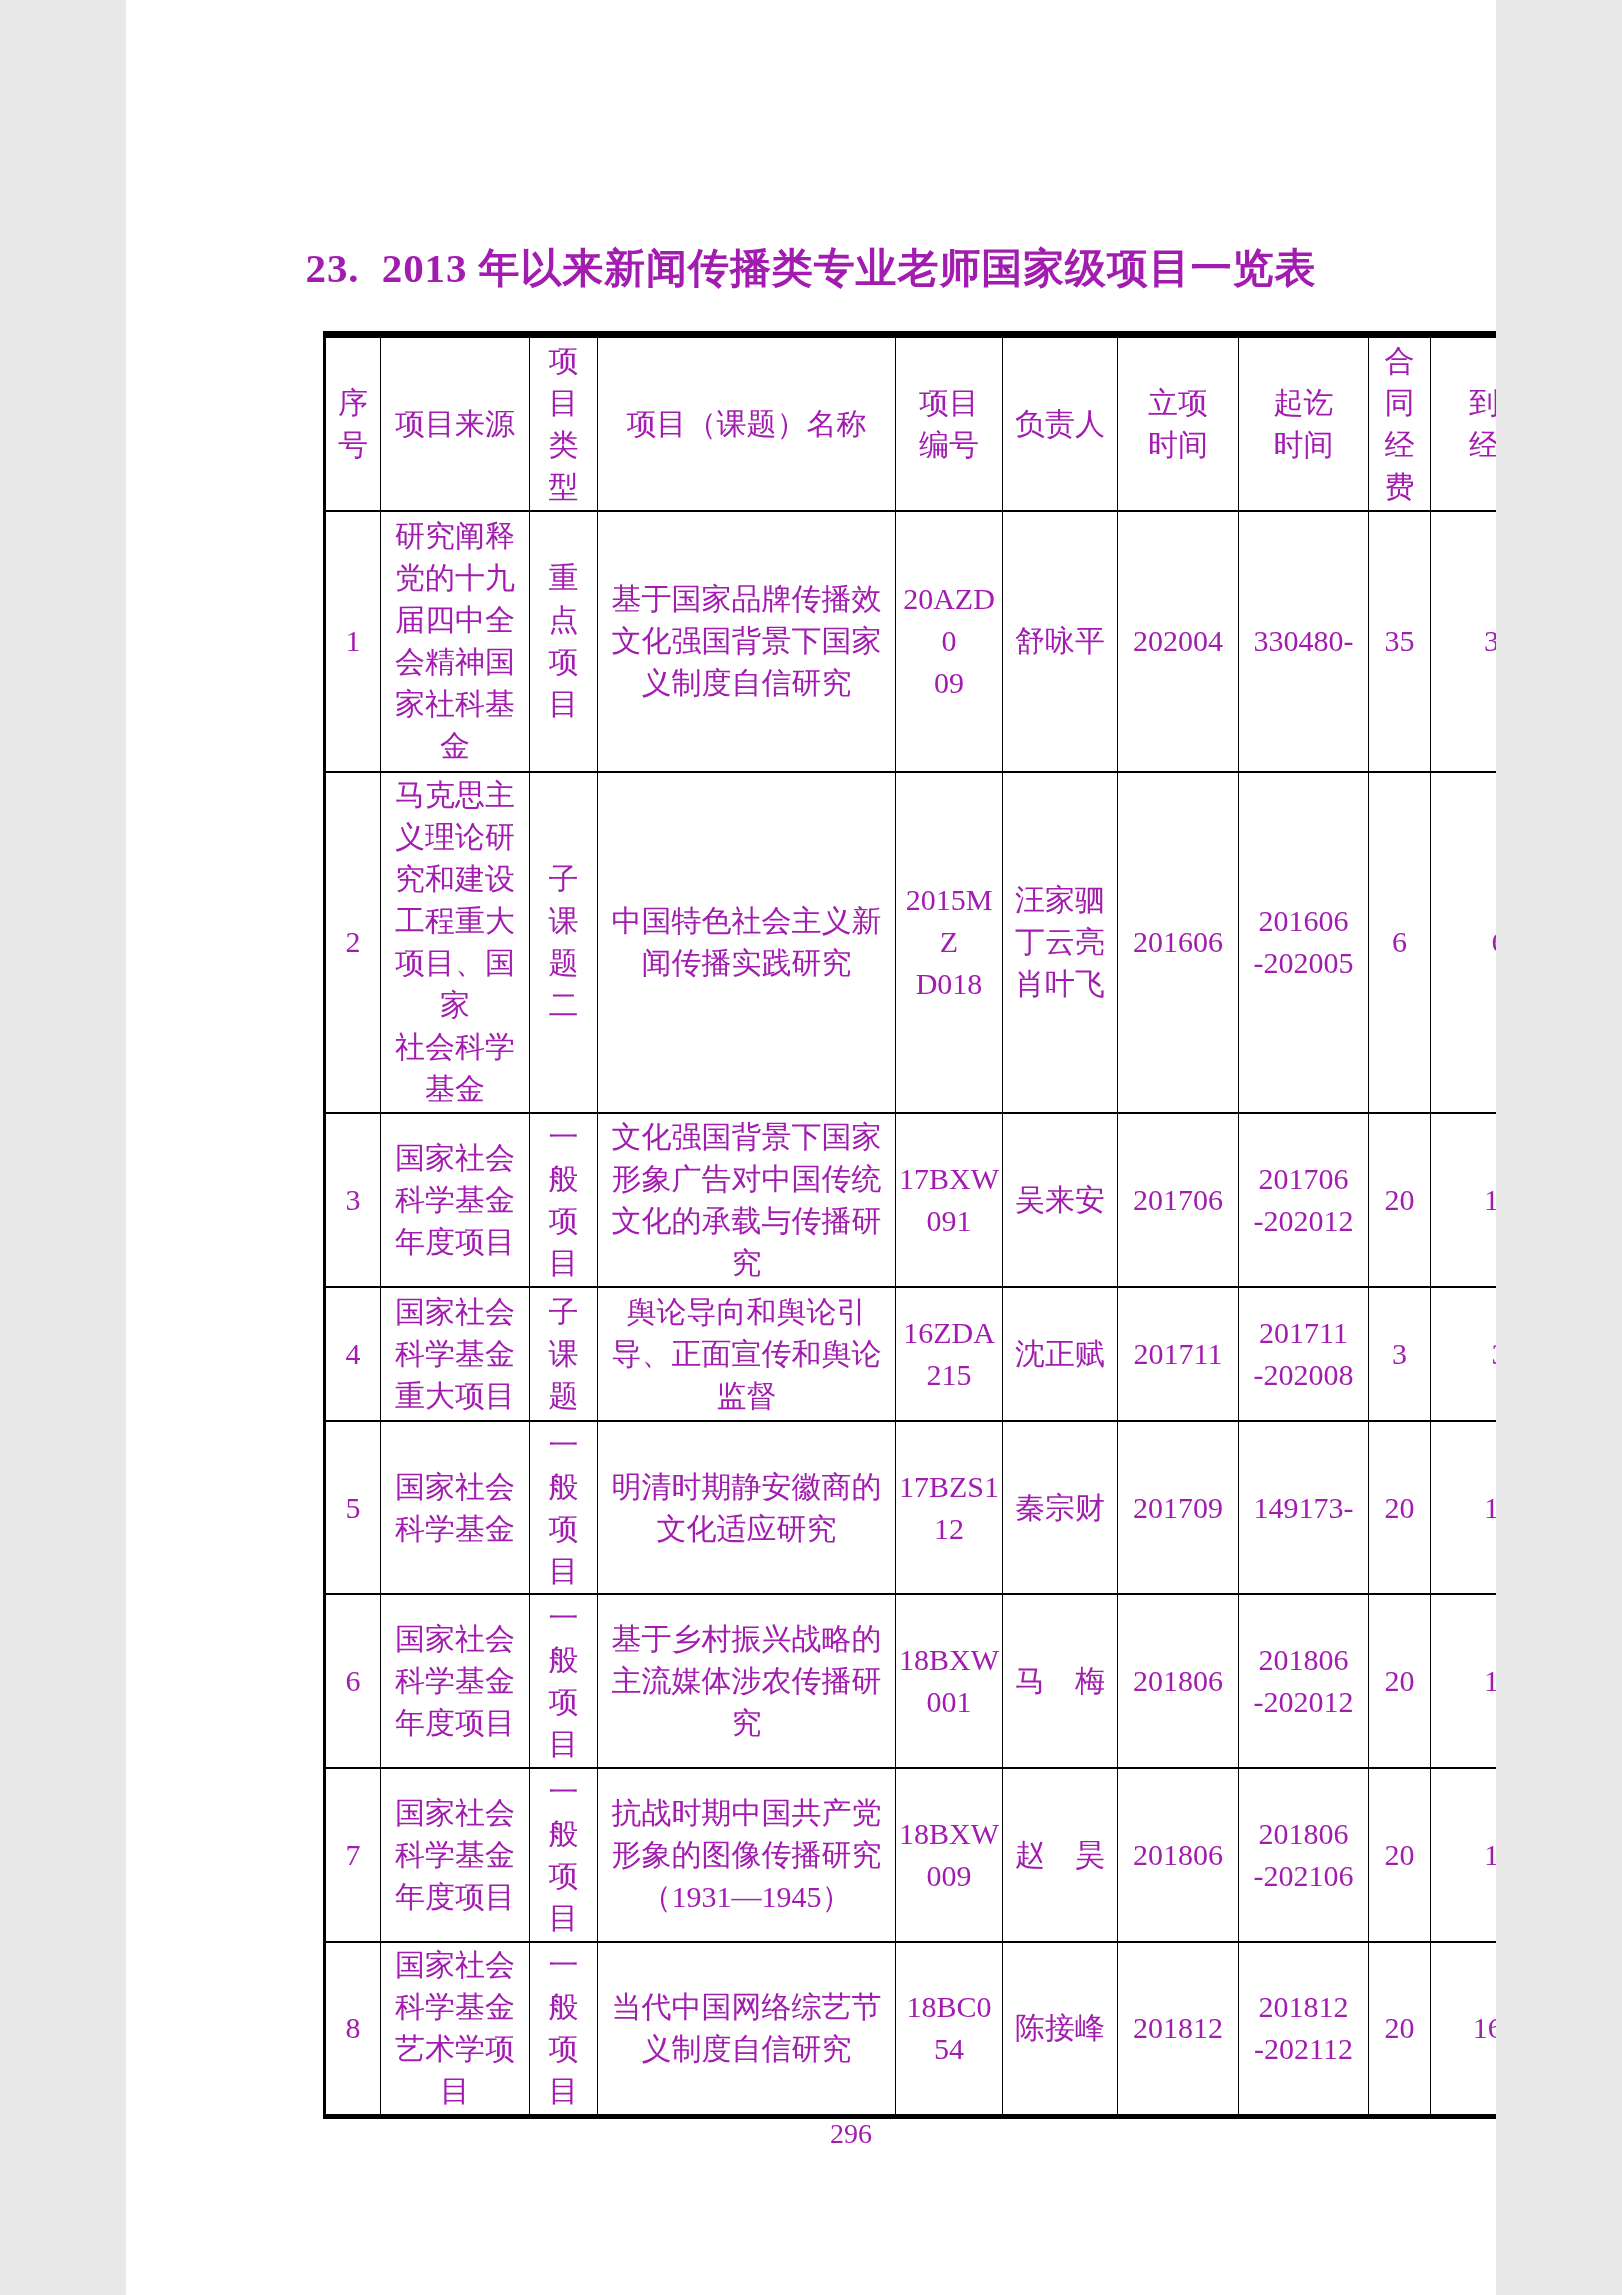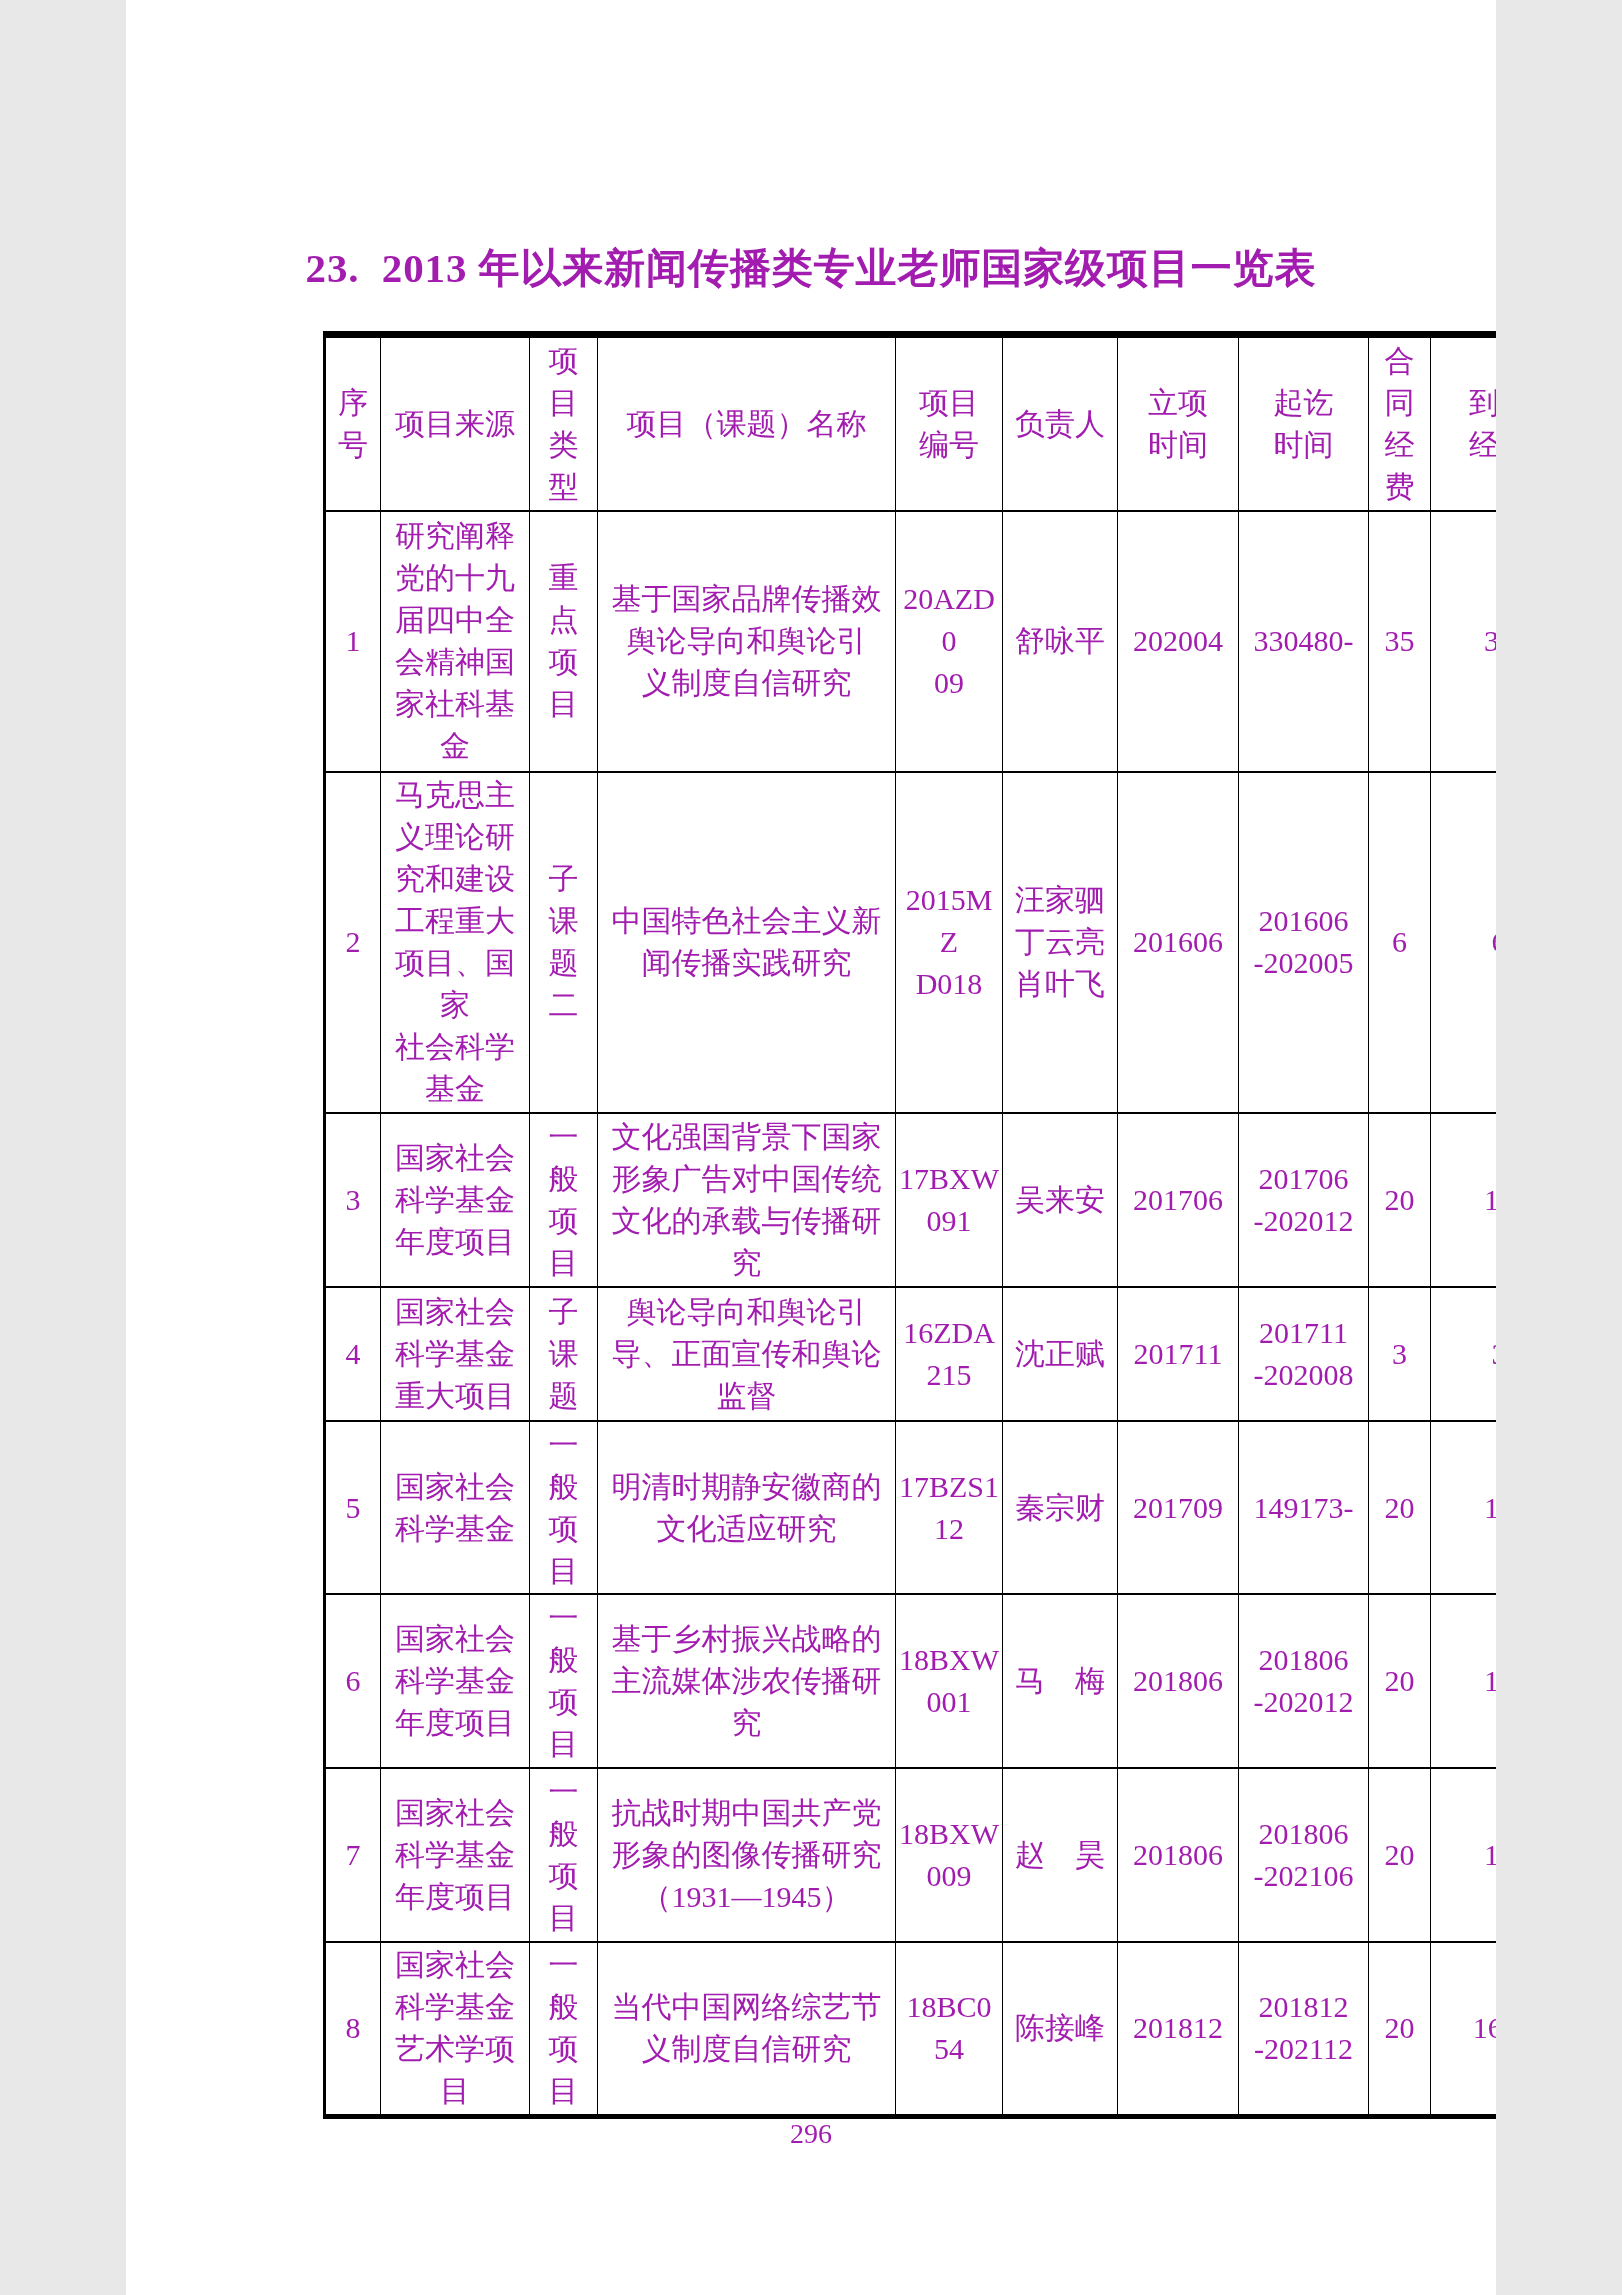--- a/index.html
+++ b/index.html
@@ -52,20 +52,21 @@
   .projects tbody tr:nth-child(4){height:134px;}
   .projects tbody tr:nth-child(5){height:166px;}
   .projects tbody tr:nth-child(6){height:173px;}
   .projects tbody tr:nth-child(7){height:171px;}
   .projects tbody tr:nth-child(8){height:170px;}
   .pageno{
     position:absolute;
     top:2118px;left:0;width:100%;
     text-align:center;
     font-size:28px;
+    padding-left:40px;
   }
 </style>
 </head>
 <body>
 
 <div class="page">
   <h1 class="title">23.  2013 年以来新闻传播类专业老师国家级项目一览表</h1>
 
   <table class="projects">
     <colgroup>
@@ -112,21 +113,21 @@
 党的十九
 届四中全
 会精神国
 家社科基
 金</td>
           <td>重
 点
 项
 目</td>
           <td>基于国家品牌传播效
-舆论导向和舆论引
+文化强国背景下国家
 义制度自信研究</td>
           <td>20AZD0
 09</td>
           <td>舒咏平</td>
           <td>202004</td>
           <td>330480-</td>
           <td>35</td>
           <td>33</td>
         </tr>
         <tr>

